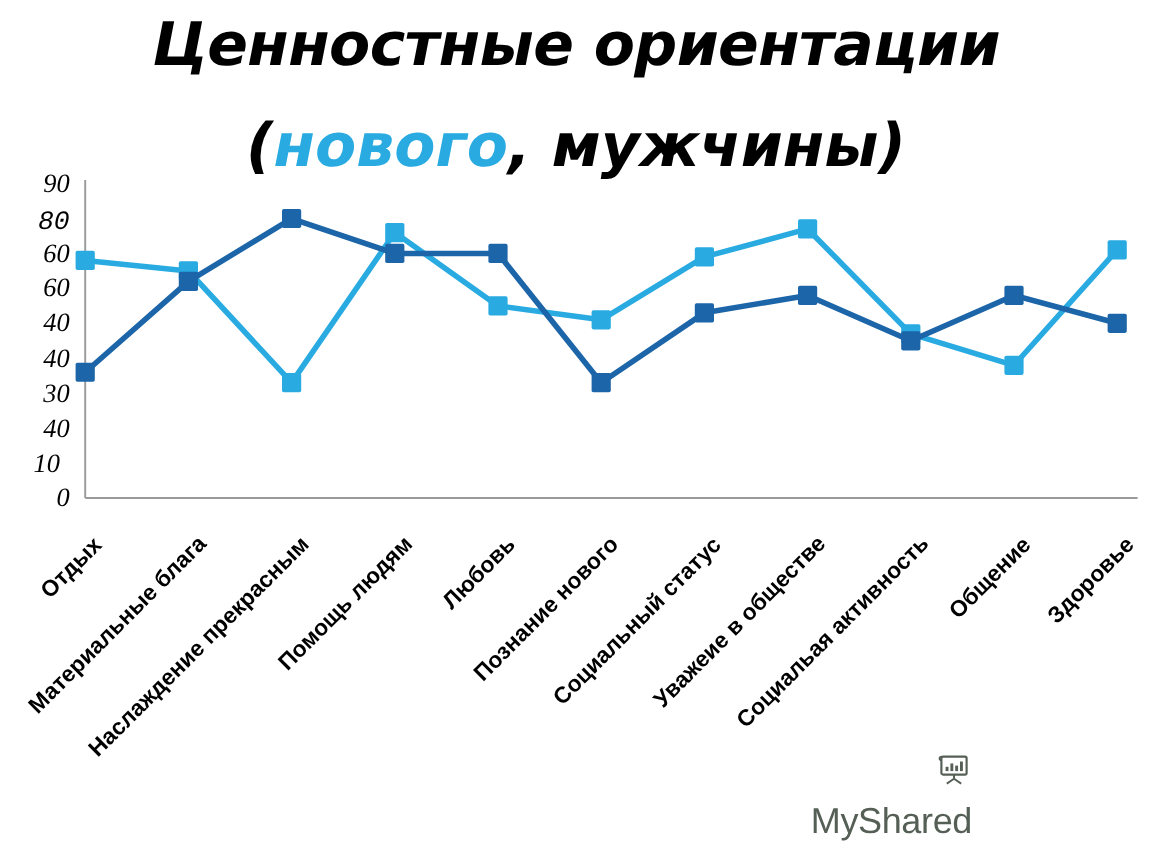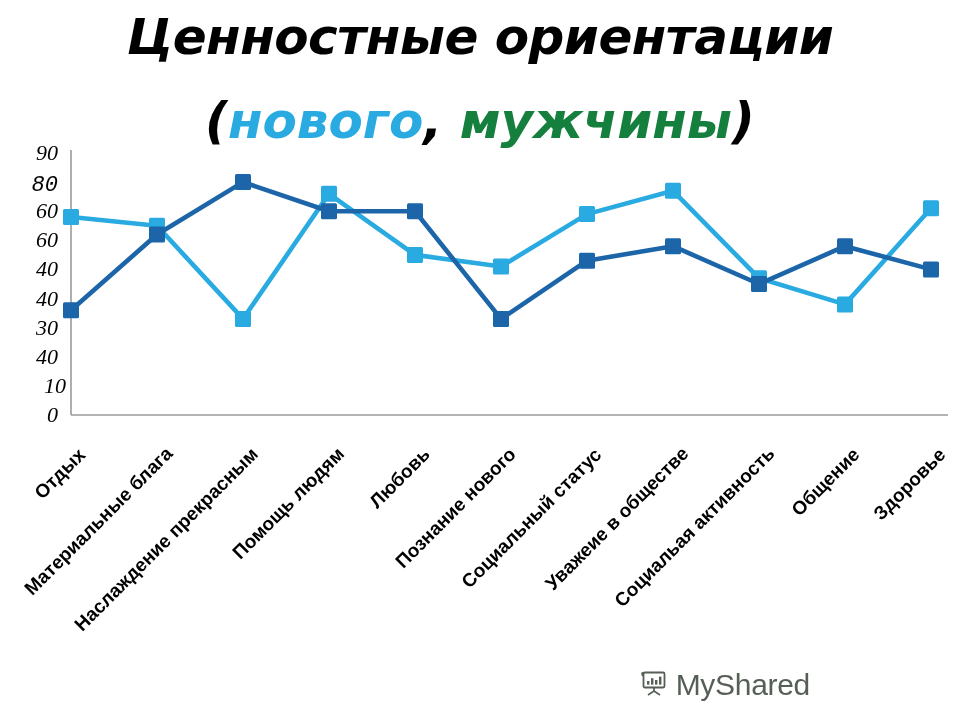--- a/index.html
+++ b/index.html
@@ -31,21 +31,21 @@
     font-family:"DejaVu Sans", sans-serif;
     font-weight:bold;font-style:italic;
     font-size:50px;line-height:58px;
     color:#000000;
     white-space:nowrap;
     margin-top:26px;
   }
   .t-paren{color:#000000;}
   .t-light{color:#29ABE2;}
   .t-comma{color:#000000;}
-  .t-dark{color:#15803d;}
+  .t-dark{color:#000000;}
 
   
   #plot{
     position:absolute;
     left:0;top:0;width:960px;height:460px;
   }
   #plot svg{display:block;}
 
   
   .ylabel{
@@ -73,21 +73,21 @@
     white-space:nowrap;
     transform-origin:0 50%;
     transform:rotate(-45deg);
     pointer-events:auto;
   }
 
   
   #watermark{
     position:absolute;
     right:14px;bottom:18px;
-    display:flex;align-items:flex-end;gap:7px;
+    display:flex;align-items:flex-end;gap:7px;flex-direction:column;
   }
   #watermark .wm-text{
     font-family:"Liberation Sans", sans-serif;
     font-size:30px;
     color:#555f55;
     letter-spacing:-0.3px;
   }
 </style>
 </head>
 <body>
@@ -101,21 +101,21 @@
 
   <div id="ylabels">
       <div class="ylabel" style="left: 8px; top: 140px;">90</div>
       <div class="ylabel" style="left: 8px; top: 173px; font-family: Liberation Mono, monospace;">80</div>
       <div class="ylabel" style="left: 8px; top: 198.222px;">60</div>
       <div class="ylabel" style="left: 8px; top: 227.333px;">60</div>
       <div class="ylabel" style="left: 8px; top: 256.444px;">40</div>
       <div class="ylabel" style="left: 8px; top: 285.556px;">40</div>
       <div class="ylabel" style="left: 8px; top: 314.667px;">30</div>
       <div class="ylabel" style="left: 8px; top: 343.778px;">40</div>
-      <div class="ylabel" style="left: 16px; top: 372.889px;">10</div>
+      <div class="ylabel" style="left: 0; top: 372.889px;">10</div>
       <div class="ylabel" style="left: 8px; top: 402px;">0</div>
     </div>
 
   <div id="plot">
     <svg width="960" height="460" viewBox="0 0 960 460" xmlns="http://www.w3.org/2000/svg">
 
       <line id="axis-y" x1="71" y1="150" x2="71" y2="415" stroke="#9a9a9a" stroke-width="1.6"></line>
       <line id="axis-x" x1="71" y1="415" x2="948" y2="415" stroke="#9a9a9a" stroke-width="1.6"></line>
       <g id="series-layer">
           <g>

